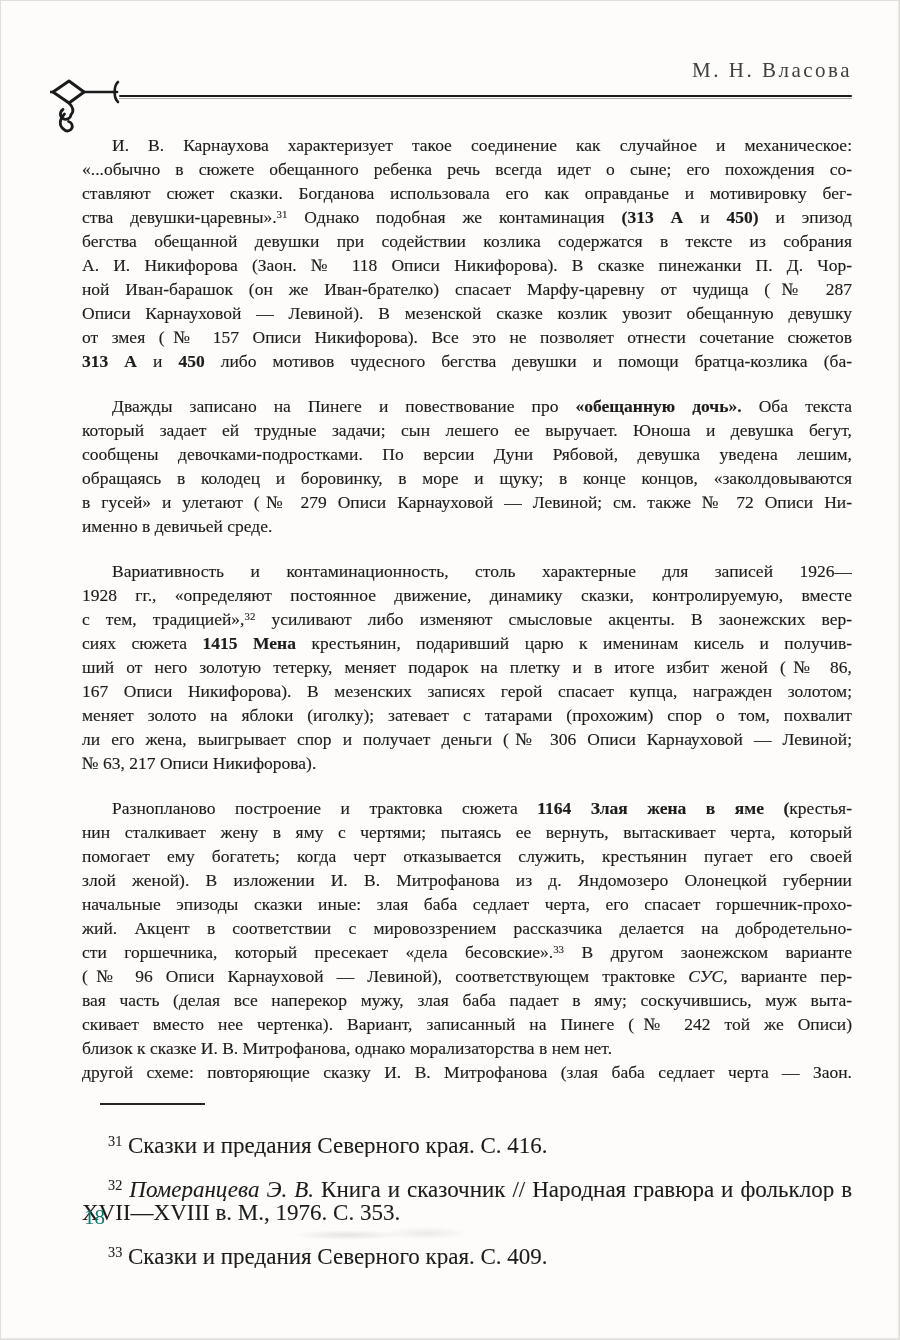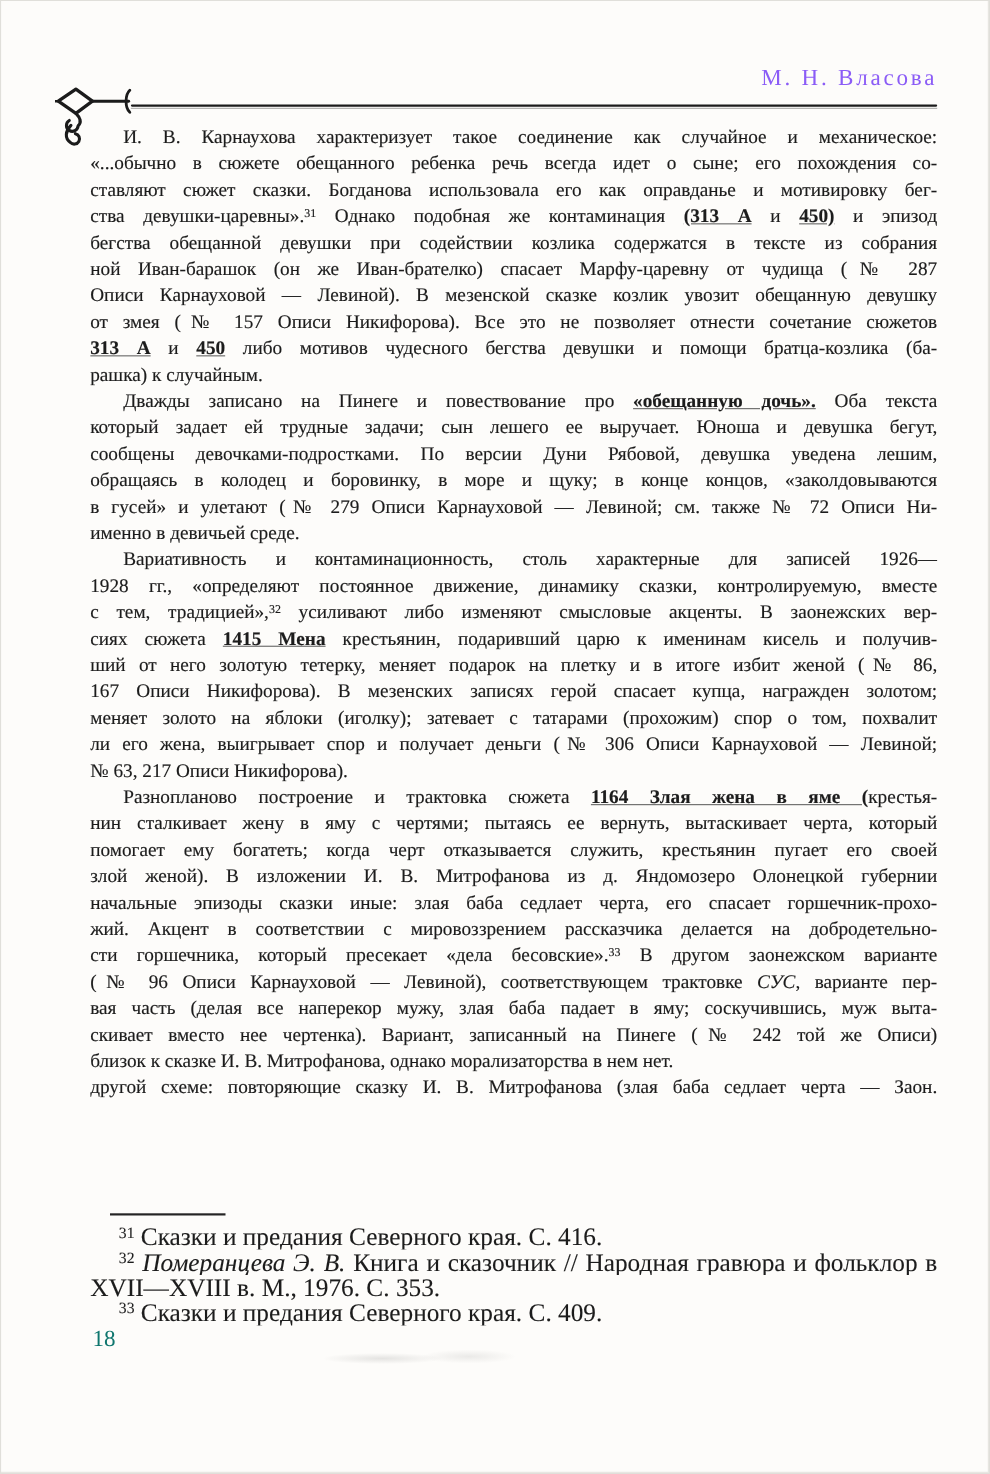--- a/index.html
+++ b/index.html
@@ -15,21 +15,21 @@
     background: #fdfcfa;
     box-shadow: inset 0 0 0 1px #e0dfda, inset -2px -2px 0 #e8e7e2;
     color: #1c1c1c;
   }
   
   .header-author {
     position: absolute;
     top: 58px; right: 48px;
     font-size: 21px;
     letter-spacing: 2.5px;
-    color: #8b5cf6;
+    color: #404040;
     white-space: nowrap;
   }
   .header-rule {
     position: absolute;
     top: 95px; left: 119px;
     width: 733px; height: 2px;
     background: #1b1b1b;
     border-radius: 1px;
   }
   .header-rule::after {
@@ -54,23 +54,23 @@
     -webkit-text-stroke: 0.2px rgba(20,20,20,0.65);
   }
   .bl {
     height: 24px;
     line-height: 24px;
     text-align: justify;
     text-align-last: justify;
     overflow: hidden;
     white-space: normal;
   }
-  .bl.ind { text-indent: 30px; }
+  .bl.ind { text-indent: 30px; margin-top: 21px; }
   .bl.nj  { text-align-last: left; }
-  .seg-b { font-weight: bold; text-decoration: underline; }
+  .seg-b { font-weight: bold; }
   .seg-i { font-style: italic; }
   .seg-sup {
     font-size: 0.62em;
     position: relative;
     top: -0.48em;
     letter-spacing: 0;
   }
   
   .footnote-separator {
     position: absolute;
@@ -126,25 +126,25 @@
   </svg>
 
   <div class="header-rule"></div>
 
   <div class="body-text" id="body-text">
       <div class="bl ind"><span>И. В. Карнаухова характеризует такое соединение как случайное и механическое:</span></div>
       <div class="bl"><span>«...обычно в сюжете обещанного ребенка речь всегда идет о сыне; его похождения со-</span></div>
       <div class="bl"><span>ставляют сюжет сказки. Богданова использовала его как оправданье и мотивировку бег-</span></div>
       <div class="bl"><span>ства девушки-царевны».</span><span class="seg-sup">31</span><span> Однако подобная же контаминация </span><span class="seg-b">(313 А</span><span> и </span><span class="seg-b">450)</span><span> и эпизод</span></div>
       <div class="bl"><span>бегства обещанной девушки при содействии козлика содержатся в тексте из собрания</span></div>
+      <div class="bl"><span>А. И. Никифорова (Заон. № 118 Описи Никифорова). В сказке пинежанки П. Д. Чор-</span></div>
       <div class="bl"><span>ной Иван-барашок (он же Иван-брателко) спасает Марфу-царевну от чудища (№ 287</span></div>
       <div class="bl"><span>Описи Карнауховой — Левиной). В мезенской сказке козлик увозит обещанную девушку</span></div>
       <div class="bl"><span>от змея (№ 157 Описи Никифорова). Все это не позволяет отнести сочетание сюжетов</span></div>
       <div class="bl"><span class="seg-b">313 А</span><span> и </span><span class="seg-b">450</span><span> либо мотивов чудесного бегства девушки и помощи братца-козлика (ба-</span></div>
-      <div class="bl nj"><span>рашка) к случайным.</span></div>
       <div class="bl ind"><span>Дважды записано на Пинеге и повествование про </span><span class="seg-b">«обещанную дочь».</span><span> Оба текста</span></div>
       <div class="bl"><span>который задает ей трудные задачи; сын лешего ее выручает. Юноша и девушка бегут,</span></div>
       <div class="bl"><span>сообщены девочками-подростками. По версии Дуни Рябовой, девушка уведена лешим,</span></div>
       <div class="bl"><span>обращаясь в колодец и боровинку, в море и щуку; в конце концов, «заколдовываются</span></div>
       <div class="bl"><span>в гусей» и улетают (№ 279 Описи Карнауховой — Левиной; см. также № 72 Описи Ни-</span></div>
       <div class="bl nj"><span>именно в девичьей среде.</span></div>
       <div class="bl ind"><span>Вариативность и контаминационность, столь характерные для записей 1926—</span></div>
       <div class="bl"><span>1928 гг., «определяют постоянное движение, динамику сказки, контролируемую, вместе</span></div>
       <div class="bl"><span>с тем, традицией»,</span><span class="seg-sup">32</span><span> усиливают либо изменяют смысловые акценты. В заонежских вер-</span></div>
       <div class="bl"><span>сиях сюжета </span><span class="seg-b">1415 Мена</span><span> крестьянин, подаривший царю к именинам кисель и получив-</span></div>

